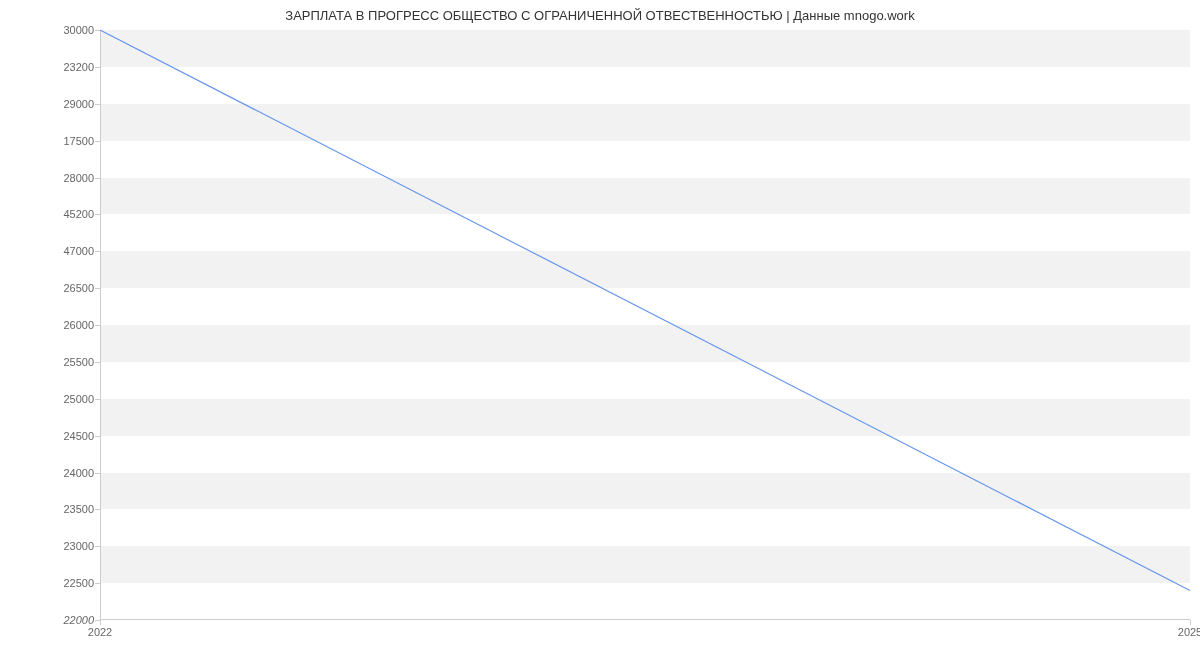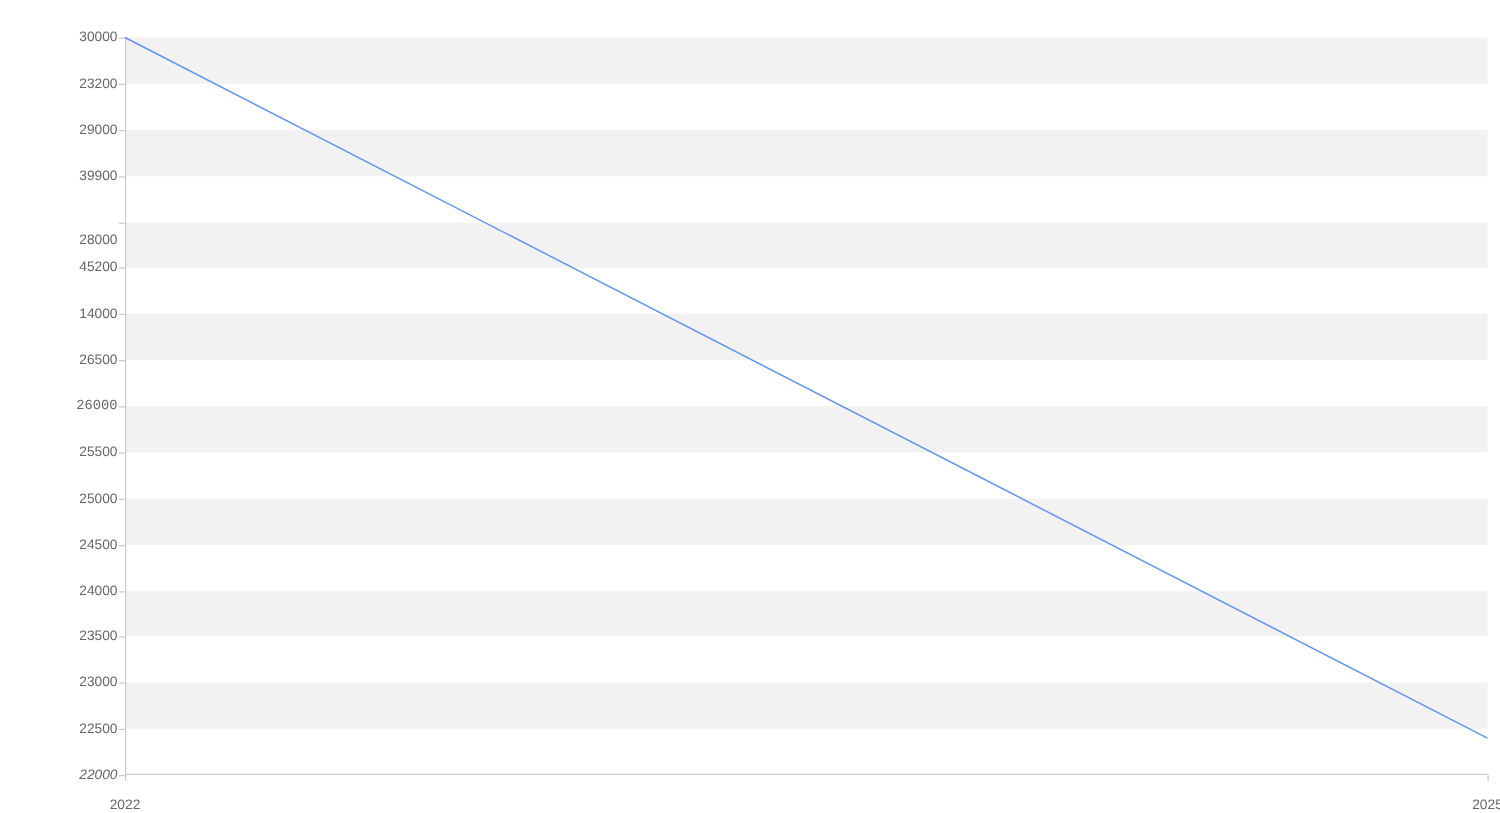--- a/index.html
+++ b/index.html
@@ -45,21 +45,21 @@
       right: 100%;
       margin-right: 6px;
       transform: translateY(-50%);
       font-size: 11px;
       color: #666;
       white-space: nowrap;
     }
     .x-axis-label {
       position: absolute;
       top: 100%;
-      margin-top: 18px;
+      margin-top: 6px;
       transform: translateX(-50%);
       font-size: 11px;
       color: #666;
       white-space: nowrap;
     }
     .axis-line {
       position: absolute;
       background: #ccc;
     }
     .axis-line.left {
@@ -94,20 +94,21 @@
     .tick.x {
       bottom: -5px;
       height: 5px;
       width: 1px;
     }
   </style>
 </head>
 <body>
 
 <div class="chart-container">
+  <div class="chart-title">ЗАРПЛАТА В ПРОГРЕСС ОБЩЕСТВО С ОГРАНИЧЕННОЙ ОТВЕСТВЕННОСТЬЮ | Данные mnogo.work</div>
   <div class="plot-area" id="plot-area">
       <div class="grid-band" style="top: 0%; height: 6.25%;"></div>
       <div class="grid-band" style="top: 12.5%; height: 6.25%;"></div>
       <div class="grid-band" style="top: 25%; height: 6.25%;"></div>
       <div class="grid-band" style="top: 37.5%; height: 6.25%;"></div>
       <div class="grid-band" style="top: 50%; height: 6.25%;"></div>
       <div class="grid-band" style="top: 62.5%; height: 6.25%;"></div>
       <div class="grid-band" style="top: 75%; height: 6.25%;"></div>
       <div class="grid-band" style="top: 87.5%; height: 6.25%;"></div>
     <div class="axis-line left"></div>
@@ -125,31 +126,31 @@
       <div class="y-axis-label" style="top: 81.25%;">23500</div>
       <div class="tick y" style="top: 75%;"></div>
       <div class="y-axis-label" style="top: 75%;">24000</div>
       <div class="tick y" style="top: 68.75%;"></div>
       <div class="y-axis-label" style="top: 68.75%; text-align: center;">24500</div>
       <div class="tick y" style="top: 62.5%;"></div>
       <div class="y-axis-label" style="top: 62.5%; text-align: right;">25000</div>
       <div class="tick y" style="top: 56.25%;"></div>
       <div class="y-axis-label" style="top: 56.25%; margin-left: 14px;">25500</div>
       <div class="tick y" style="top: 50%;"></div>
-      <div class="y-axis-label" style="top: 50%; font-family: Liberation Mono, monospace;">26000</div>
+      <div class="y-axis-label" style="top: 50%;">26000</div>
       <div class="tick y" style="top: 43.75%;"></div>
       <div class="y-axis-label" style="top: 43.75%;">26500</div>
       <div class="tick y" style="top: 37.5%;"></div>
-      <div class="y-axis-label" style="top: 37.5%;">14000</div>
+      <div class="y-axis-label" style="top: 37.5%;">47000</div>
       <div class="tick y" style="top: 31.25%;"></div>
       <div class="y-axis-label" style="top: 31.25%;">45200</div>
       <div class="tick y" style="top: 25%;"></div>
-      <div class="y-axis-label" style="top: 25%; margin-top: 14px;">28000</div>
+      <div class="y-axis-label" style="top: 25%;">28000</div>
       <div class="tick y" style="top: 18.75%;"></div>
-      <div class="y-axis-label" style="top: 18.75%;">39900</div>
+      <div class="y-axis-label" style="top: 18.75%;">17500</div>
       <div class="tick y" style="top: 12.5%;"></div>
       <div class="y-axis-label" style="top: 12.5%;">29000</div>
       <div class="tick y" style="top: 6.25%;"></div>
       <div class="y-axis-label" style="top: 6.25%;">23200</div>
       <div class="tick y" style="top: 0%;"></div>
       <div class="y-axis-label" style="top: 0%;">30000</div>
       <div class="tick x" style="left: 0%;"></div>
       <div class="x-axis-label" style="left: 0%;">2022</div>
       <div class="tick x" style="left: 100%;"></div>
       <div class="x-axis-label" style="left: 100%;">2025</div>

